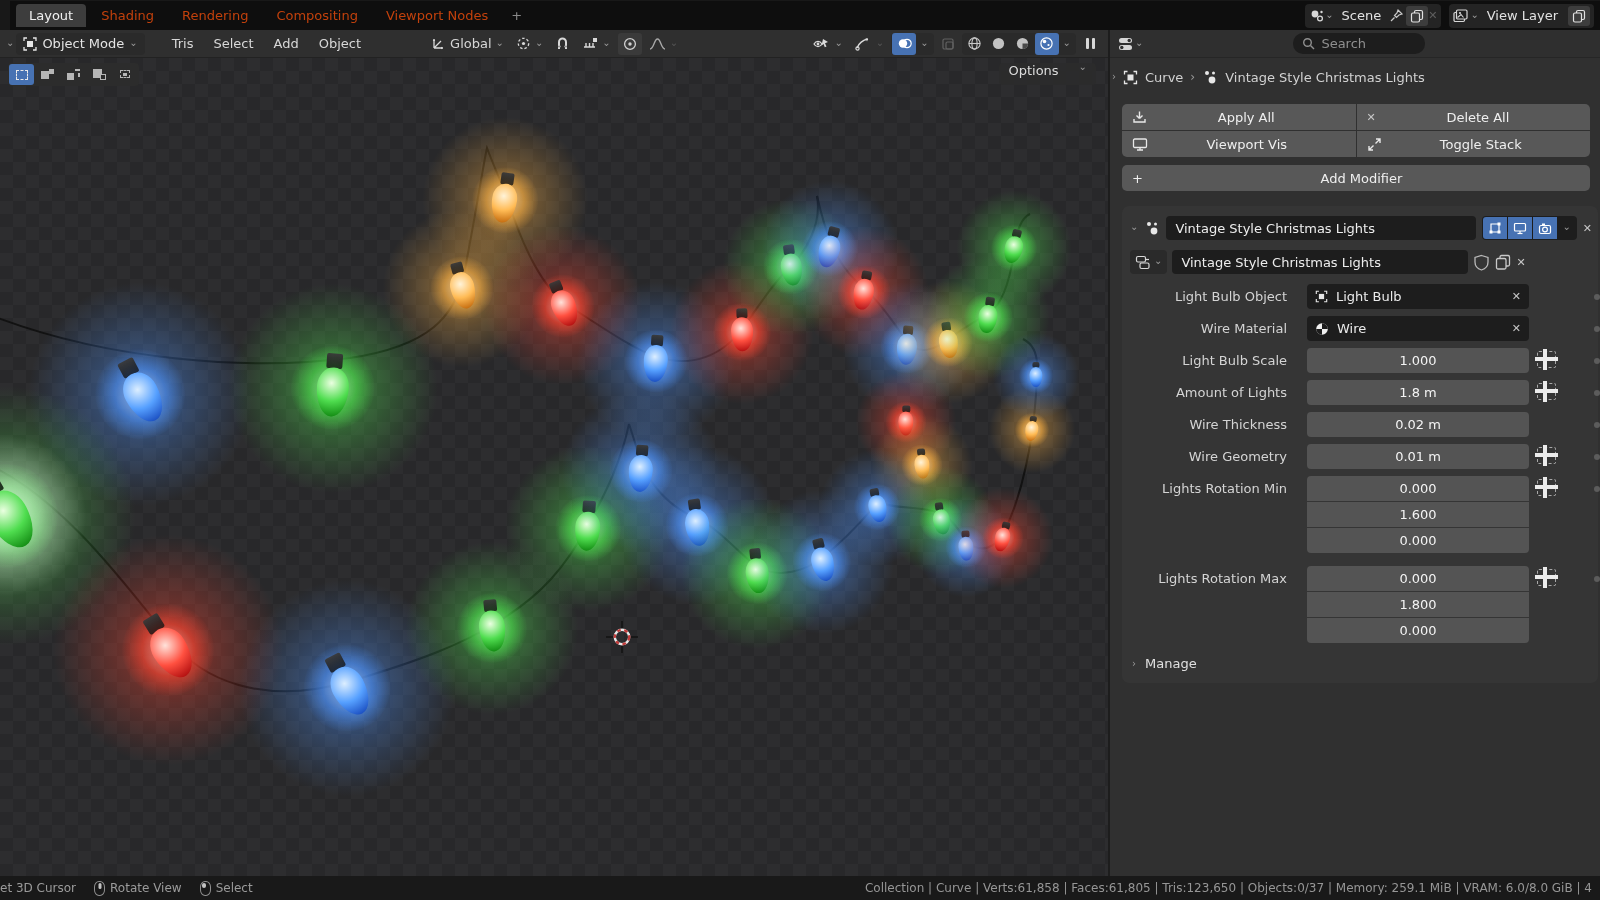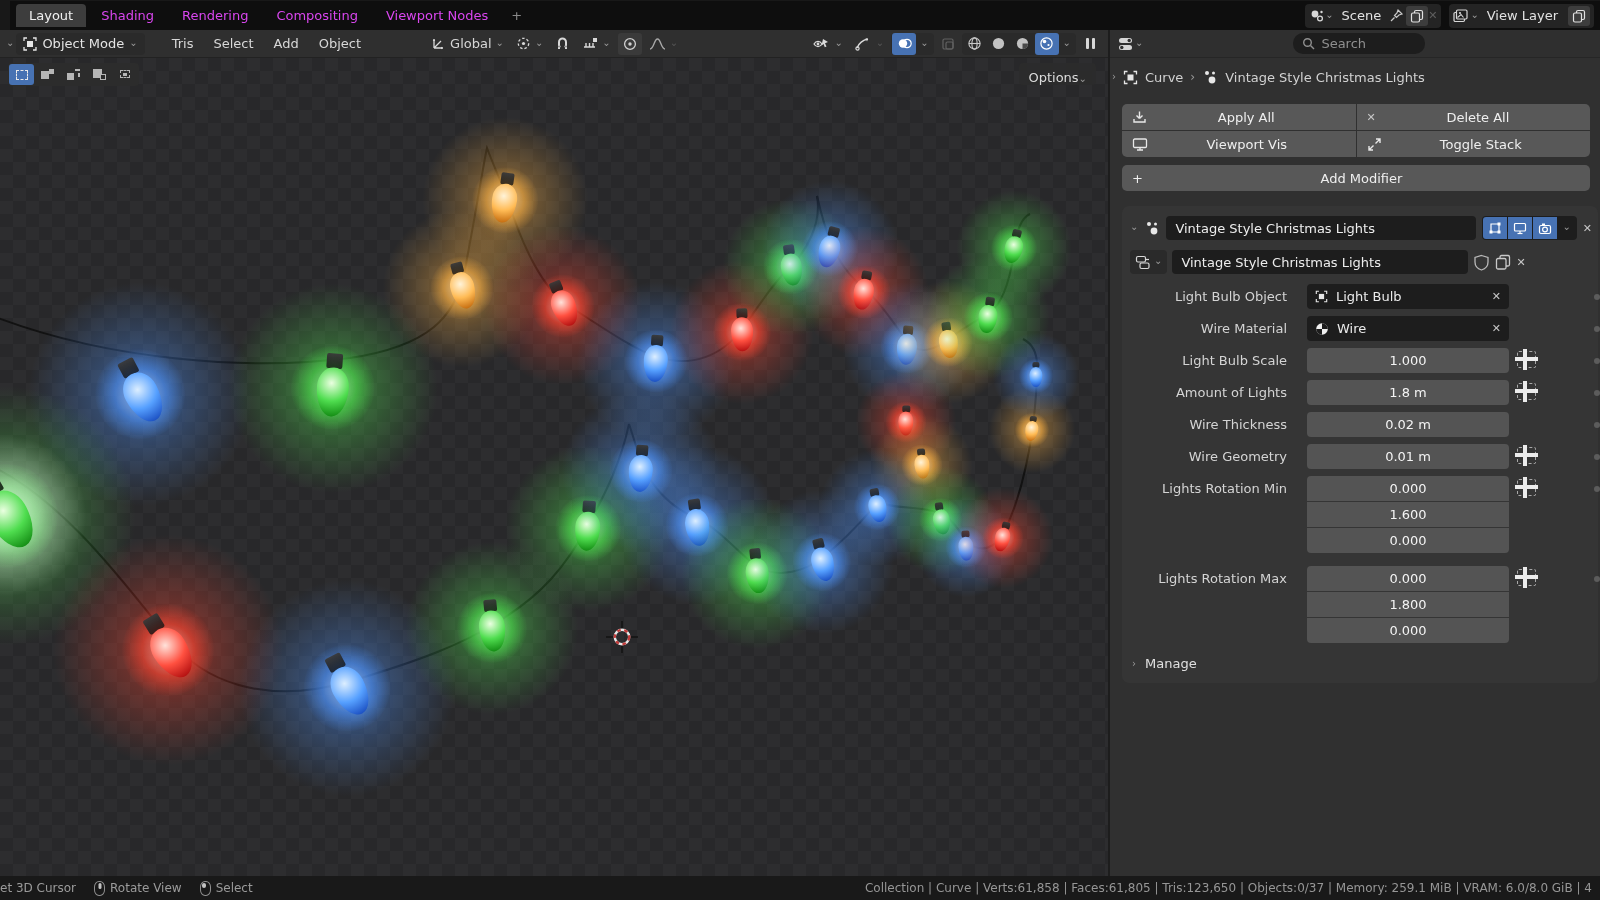--- a/index.html
+++ b/index.html
@@ -5,21 +5,21 @@
   *{box-sizing:border-box;margin:0;padding:0;}
   html,body{width:1600px;height:900px;overflow:hidden;}
   body{font-family:"DejaVu Sans","Liberation Sans",sans-serif;font-size:13px;color:#d6d6d6;background:#242424;position:relative;}
 
   
   .topbar{position:absolute;top:0;left:0;right:0;height:30px;background:#181818;display:flex;align-items:stretch;}
   .menu-group{display:flex;align-items:center;padding-left:4px;}
   .menu-item{padding:0 11px;line-height:30px;color:#cfcfcf;cursor:default;}
   .topbar-dark{flex:1;background:#0e0e0e;margin:1px 0 0 10px;display:flex;align-items:center;padding:0 6px;min-width:0;}
   .tabs{display:flex;align-items:center;gap:2px;}
-  .tab{padding:4px 13px;border-radius:4px 4px 0 0;color:#d946ef;white-space:nowrap;}
+  .tab{padding:4px 13px;border-radius:4px 4px 0 0;color:#c2410c;white-space:nowrap;}
   .tab.active{background:#3d3d3d;color:#f0f0f0;}
   .tab.newtab{color:#8a8a8a;padding:4px 8px;}
   .topbar-spacer{flex:1;}
   .idblock{display:flex;align-items:center;background:#242424;border-radius:4px;height:24px;margin-left:8px;padding:0 4px;white-space:nowrap;}
   .idblock .label{padding:0 8px;color:#e2e2e2;}
   .chev{color:#9a9a9a;font-size:10px;line-height:1;display:inline-block;transform:translateY(-1px);}
   .chip{background:#3d3d3d;border-radius:3px;width:22px;height:20px;display:flex;align-items:center;justify-content:center;margin-left:2px;}
   .dim{opacity:.35;}
   .xglyph{color:#c8c8c8;font-size:11px;}
 
@@ -38,21 +38,21 @@
 
   .vp-canvas{flex:1;position:relative;overflow:hidden;background:repeating-conic-gradient(#2d2d2f 0% 25%,#28282a 0% 50%) 0 0/26px 26px;}
   .wires-layer{position:absolute;inset:0;width:100%;height:100%;}
 
   .selmodes{position:absolute;top:5px;left:8px;display:flex;background:#2c2c2c;border-radius:4px;padding:1px;gap:1px;z-index:4;}
   .selmode{width:25px;height:21px;border-radius:3px;display:flex;align-items:center;justify-content:center;}
   .selmode.active{background:#4772b3;}
   .sm-dash{width:12px;height:10px;border:1px dashed #eaeaea;}
   .sm-shape{position:relative;width:13px;height:11px;}
   .sm-shape i{position:absolute;background:#b6b6b6;}
-  .options-btn{position:absolute;top:5px;right:12px;background:#2b2b2bd9;border-radius:4px;height:22px;display:flex;align-items:flex-end;gap:0;padding:0 9px;color:#dcdcdc;z-index:4;}
+  .options-btn{position:absolute;top:5px;right:12px;background:#2b2b2bd9;border-radius:4px;height:22px;display:flex;align-items:flex-start;gap:20px;padding:0 9px;color:#dcdcdc;z-index:4;}
 
   
   .bulb{position:absolute;width:0;height:0;}
   .bulb-glow{position:absolute;left:0;top:0;width:calc(170px*var(--s));height:calc(170px*var(--s));transform:translate(-50%,-50%);background:radial-gradient(circle,var(--glow) 0%,rgba(0,0,0,0) 60%);}
   .bulb-glow::after{content:"";position:absolute;inset:33%;border-radius:50%;background:radial-gradient(circle,rgba(255,255,255,.55) 0%,var(--glow) 40%,transparent 72%);}
   .bulb-hot{position:absolute;left:0;top:0;width:calc(90px*var(--s));height:calc(90px*var(--s));transform:translate(-50%,-50%);background:radial-gradient(circle,rgba(255,255,255,.95) 0%,rgba(255,255,255,.35) 35%,transparent 70%);}
   .bulb-rot{position:absolute;left:0;top:0;transform:translate(-50%,-55%) rotate(var(--rot));}
   .bulb-socket{width:calc(11px*var(--s));height:calc(10px*var(--s));margin:0 auto;background:linear-gradient(#3a3a3a,#141414);border-radius:2px;}
   .bulb-body{width:calc(22px*var(--s));height:calc(34px*var(--s));margin:-1px auto 0;background:radial-gradient(circle at 45% 32%,var(--core) 0%,var(--mid) 48%,var(--deep) 88%);border-radius:50% 50% 50% 50%/40% 40% 60% 60%;box-shadow:0 0 calc(14px*var(--s)) var(--glow);}
 
@@ -75,21 +75,21 @@
   .togglebar{display:flex;align-items:center;background:#1d1d1d;border-radius:4px;height:24px;padding:1px;gap:1px;}
   .tgl{width:24px;height:22px;background:#4772b3;display:flex;align-items:center;justify-content:center;}
   .tgl:first-child{border-radius:3px 0 0 3px;}
   .tgl.chevslot{background:transparent;width:18px;}
   .ngrow{display:flex;align-items:center;gap:5px;padding:4px 0 10px 8px;}
   .ngicon{display:flex;align-items:center;gap:3px;background:#2a2a2a;border-radius:4px;height:24px;padding:0 5px;}
   .ngfield{width:296px;height:24px;background:#1d1d1d;border-radius:4px;display:flex;align-items:center;padding:0 9px;color:#ededed;white-space:nowrap;overflow:hidden;}
 
   .prow{display:flex;align-items:flex-start;padding:0 0 7px 0;position:relative;}
   .plabel{flex:0 0 185px;text-align:right;padding-right:20px;line-height:25px;color:#d4d4d4;white-space:nowrap;}
-  .fieldcol{width:202px;}
+  .fieldcol{width:222px;}
   .pfield{height:25px;border-radius:4px;display:flex;align-items:center;justify-content:center;color:#f4f4f4;}
   .pfield.num{background:#545454;align-items:center;}
   .pfield.dark{background:#1d1d1d;justify-content:flex-start;padding:0 8px;gap:8px;}
   .pfield.dark .fval{flex:1;text-align:left;color:#ebebeb;}
   .vstack .pfield{border-radius:0;margin-bottom:1px;}
   .vstack .pfield:first-child{border-radius:4px 4px 0 0;}
   .vstack .pfield:last-child{border-radius:0 0 4px 4px;margin-bottom:0;}
   .pattr{width:34px;display:flex;justify-content:center;padding-top:3px;}
   .attr-icon{width:19px;height:17px;border:1px dashed #a8a8a8;border-radius:2px;position:relative;}
   .attr-icon::before{content:"";position:absolute;left:5px;top:-3px;bottom:-3px;width:4px;background:#ececec;}

